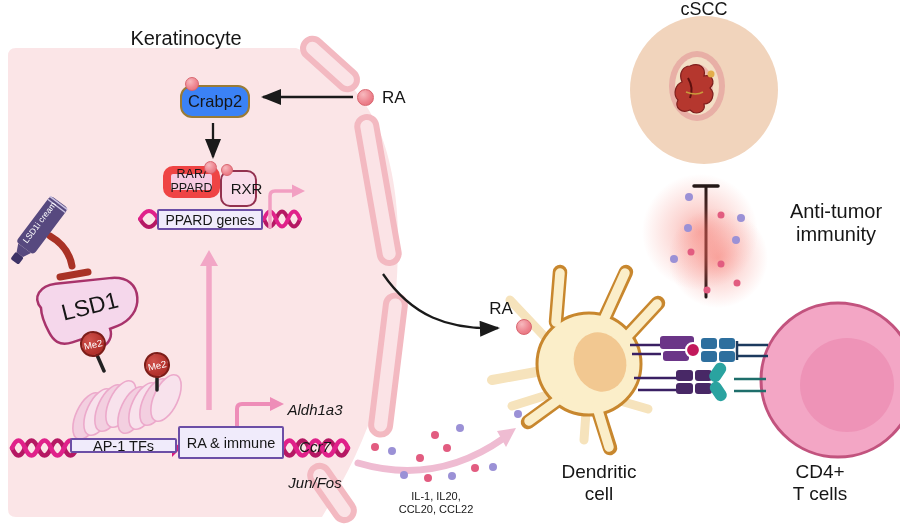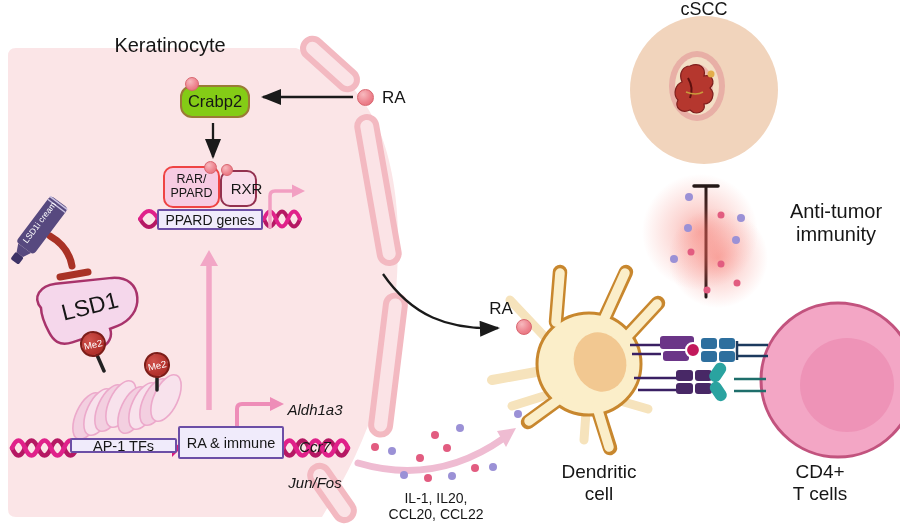--- a/index.html
+++ b/index.html
@@ -225,25 +225,25 @@
         <rect x="676" y="383" width="17" height="11" rx="3"></rect>
           <rect x="695" y="383" width="17" height="11" rx="3"></rect>
       </g>
       <rect x="712" y="362" width="12" height="21" rx="6" fill="#2AA3A0" transform="rotate(34 718 372)"></rect>
       <rect x="712" y="381" width="12" height="21" rx="6" fill="#2AA3A0" transform="rotate(-34 718 391)"></rect>
       <line x1="734" y1="379" x2="766" y2="379" stroke="#1E6E6B" stroke-width="2.5"></line>
       <line x1="734" y1="391" x2="766" y2="391" stroke="#1E6E6B" stroke-width="2.5"></line>
     </g>
   </svg>
 
-  <div class="box" style="left:180px;top:85px;width:70px;height:33px;background:#84cc16;border:2.5px solid #9A7B36;border-radius:12px;">
+  <div class="box" style="left:180px;top:85px;width:70px;height:33px;background:#3b82f6;border:2.5px solid #9A7B36;border-radius:12px;">
     <span style="font-size:16.5px;">Crabp2</span>
   </div>
 
-  <div class="box" style="left:163px;top:166px;width:57px;height:42px;background:#F7CBE2;border:2px solid #ef4444;border-radius:10px;">
+  <div class="box" style="left:163px;top:166px;width:57px;height:32px;background:#F7CBE2;border:8px solid #ef4444;border-radius:10px;">
     <span class="lbl" style="position:static;font-size:12.5px;line-height:1.1;">RAR/
 PPARD</span>
   </div>
 
   <div class="box" style="left:220px;top:170px;width:37px;height:37px;background:#F9DCEA;border:2px solid #93304F;border-radius:10px;">
     <span style="font-size:15px;padding-left:16px;">RXR</span>
   </div>
 
   <div class="box genebox" style="left:157px;top:209px;width:106px;height:21px;">
     <span style="font-size:14px;">PPARD genes</span>
@@ -263,37 +263,37 @@
   <div class="ra-dot" style="left:204px;top:161px;width:13px;height:13px;"></div>
   <div class="ra-dot" style="left:221px;top:164px;width:12px;height:12px;"></div>
 
   <div class="me2" style="left:80px;top:331px;">
     <span>Me2</span>
   </div>
   <div class="me2" style="left:144px;top:352px;">
     <span>Me2</span>
   </div>
 
-  <div class="lbl" style="left:90px;top:27px;width:160px;font-size:20px;margin-top:7px;">Keratinocyte</div>
+  <div class="lbl" style="left:106px;top:27px;width:160px;font-size:20px;">Keratinocyte</div>
 
   <div class="lbl" style="left:382px;top:88px;width:30px;font-size:17px;text-align:left;">RA</div>
 
   <div class="lbl" style="left:486px;top:299px;width:30px;font-size:17px;">RA</div>
 
   <div class="lbl" style="left:40px;top:294px;width:100px;font-size:23px;transform:rotate(-14deg);">LSD1</div>
 
   <div class="lbl" style="left:0px;top:218px;width:80px;font-size:8.5px;color:#ffffff;transform:rotate(-53deg);">LSD1i cream</div>
 
   <div class="lbl" style="left:273px;top:383px;width:84px;font-size:15px;font-style:italic;line-height:1.22;">
     <div>Aldh1a3</div>
     <div>Ccr7</div>
     <div>Jun/Fos</div>
   </div>
 
-  <div class="lbl" style="left:376px;top:490px;width:120px;font-size:14px;line-height:1.15;">IL-1, IL20,
+  <div class="lbl" style="left:376px;top:490px;width:120px;font-size:11px;line-height:1.15;">IL-1, IL20,
 CCL20, CCL22</div>
 
   <div class="lbl" style="left:673px;top:-1px;width:62px;font-size:18px;">cSCC</div>
 
   <div class="lbl" style="left:772px;top:200px;width:128px;font-size:20px;line-height:1.15;">Anti-tumor
 immunity</div>
 
   <div class="lbl" style="left:549px;top:461px;width:100px;font-size:19px;line-height:1.18;">Dendritic
 cell</div>
 

